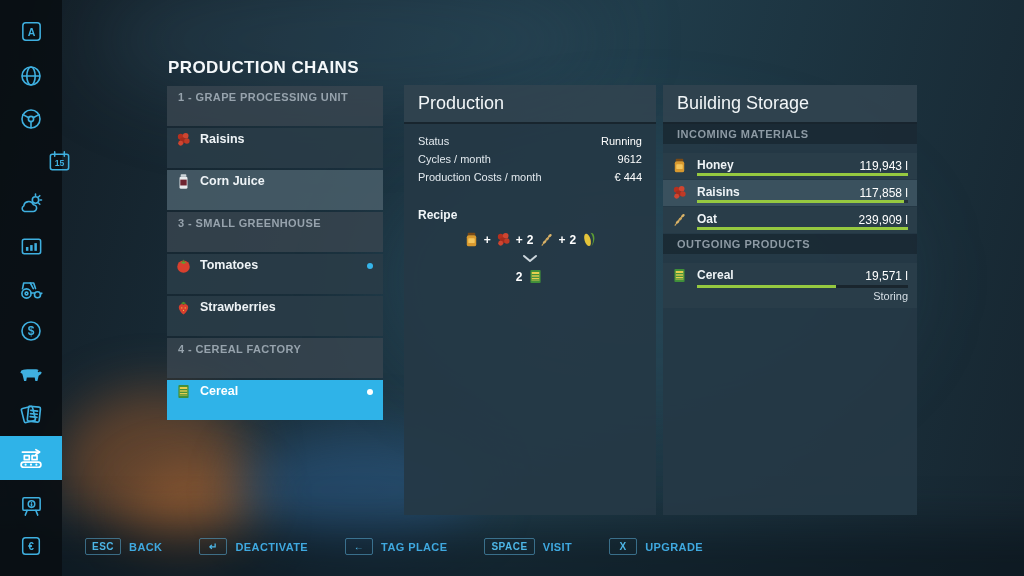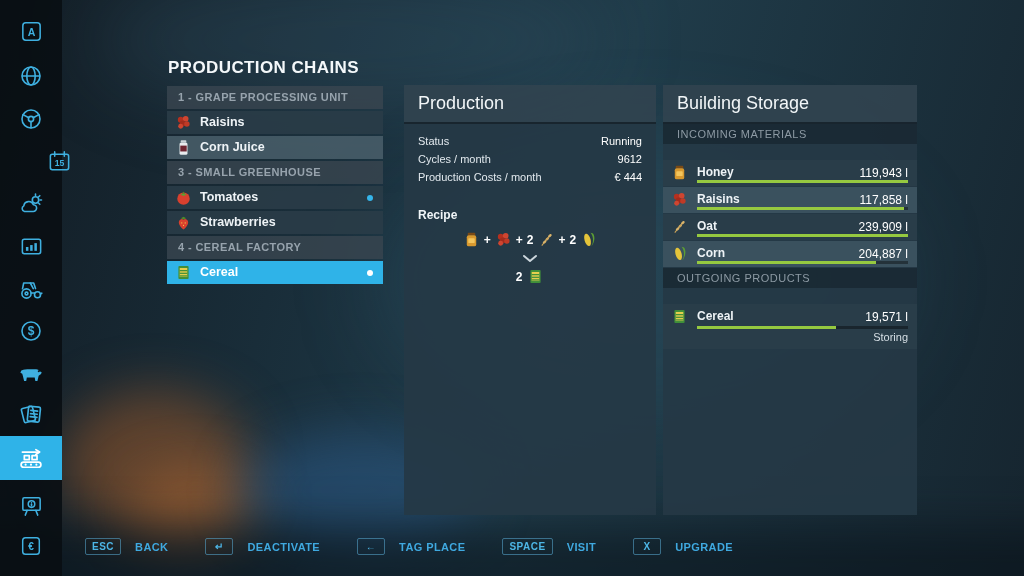--- a/index.html
+++ b/index.html
@@ -27,21 +27,21 @@
     display:flex;align-items:center;justify-content:center;color:#3fb0e0;cursor:pointer;}
   .side-item svg{display:block;}
   .side-item.selected{height:44px;background:#2fb3e8;color:#ffffff;}
 
   
   .page-title{position:absolute;left:168px;top:58px;font-size:17px;font-weight:bold;
     color:#f4f8fa;letter-spacing:.4px;}
 
   
   .chain-list{position:absolute;left:167px;top:86px;width:216px;}
-  .chain-row{position:relative;height:23px;margin-bottom:2px;}
+  .chain-row{position:relative;height:40px;margin-bottom:2px;}
   .chain-header{background:rgba(58,70,80,.8);color:#97a3ad;font-size:11px;font-weight:bold;
     letter-spacing:.4px;line-height:23px;padding-left:11px;}
   .chain-item{color:#eef3f6;font-size:12.5px;font-weight:600;cursor:pointer;}
   .chain-item.dark{background:rgba(42,60,72,.88);}
   .chain-item.light{background:rgba(74,95,107,.85);}
   .chain-item.selected{background:#2fb3e8;color:#ffffff;}
   .chain-item .p-icon{position:absolute;left:8px;top:3px;}
   .chain-item .c-label{position:absolute;left:33px;top:4px;}
   .chain-item .dot{position:absolute;right:10px;top:9px;width:6px;height:6px;border-radius:50%;}
   .dot.cyan{background:#35b5ea;}
@@ -60,41 +60,41 @@
     font-size:11px;color:#e2e9ee;align-items:center;}
   .stat-row .stat-value{color:#ffffff;}
   .recipe-label{padding:0 14px;margin-top:22px;font-size:12px;font-weight:bold;color:#f0f5f8;}
   .recipe-line{margin-top:9px;display:flex;justify-content:center;align-items:center;gap:4px;
     color:#ffffff;font-size:12px;font-weight:bold;}
   .recipe-chevron{display:flex;justify-content:center;margin-top:6px;}
   .recipe-out{margin-top:5px;display:flex;justify-content:center;align-items:center;gap:5px;
     color:#ffffff;font-size:12px;font-weight:bold;}
 
   
-  .st-section-header{height:20px;line-height:20px;margin-bottom:16px;padding-left:14px;
-    background:rgba(10,18,24,.35);color:#8d9aa4;font-size:11px;font-weight:normal;letter-spacing:.5px;}
+  .st-section-header{height:20px;line-height:20px;margin-bottom:9px;padding-left:14px;
+    background:rgba(10,18,24,.35);color:#8d9aa4;font-size:11px;font-weight:bold;letter-spacing:.5px;}
   .st-row{position:relative;height:26px;margin-bottom:1px;}
   .st-row.dark{background:rgba(42,62,74,.85);}
   .st-row.light{background:rgba(62,86,99,.85);}
   .st-row.tall{height:45px;}
   .st-row .p-icon{position:absolute;left:8px;top:4px;}
   .st-name{position:absolute;left:34px;top:5px;font-size:12px;font-weight:600;color:#eef3f6;}
   .st-amount{position:absolute;right:9px;top:6px;font-size:12px;color:#ffffff;}
   .st-bar{position:absolute;left:34px;right:9px;bottom:3px;height:3px;background:rgba(0,0,0,.38);}
   .st-row.tall .st-bar{bottom:auto;top:22px;}
   .st-fill{height:100%;background:#96c940;}
   .st-status{position:absolute;right:9px;top:27px;font-size:11px;color:#d6dfe5;}
 
   
   .p-icon{display:inline-flex;width:17px;height:17px;}
   .p-icon svg{width:17px;height:17px;display:block;}
 
   
   .hotbar{position:absolute;left:85px;bottom:21px;display:flex;gap:37px;align-items:center;}
-  .hotkey{display:flex;align-items:center;gap:14px;cursor:pointer;}
+  .hotkey{display:flex;align-items:center;gap:8px;cursor:pointer;}
   .hotkey .key{display:inline-block;min-width:14px;text-align:center;padding:2px 6px;
     border:1px solid rgba(83,160,199,.6);border-radius:2px;
     color:#4db6e6;font-size:10px;font-weight:bold;letter-spacing:.5px;}
   .hotkey .hk-label{color:#3fa9e0;font-size:11px;font-weight:bold;letter-spacing:.4px;}
 </style>
 </head>
 <body>
 
 <div class="bg">
   <div class="bg-grad"></div>
@@ -426,33 +426,20 @@
             <ellipse cx="9.8" cy="8.4" rx="2.2" ry="1.3" fill="#cda75f" transform="rotate(-38 9.8 8.4)"></ellipse>
             <ellipse cx="7" cy="11.6" rx="2.2" ry="1.3" fill="#d9b36a" transform="rotate(-38 7 11.6)"></ellipse>
           </svg>
         </span>
         <span class="st-name">Oat</span>
         <span class="st-amount">239,909 l</span>
         <div class="st-bar">
           <div class="st-fill" style="width:100%"></div>
         </div>
       </div>
-      <div class="st-row light">
-        <span class="p-icon">
-          <svg viewBox="0 0 18 18">
-            <ellipse cx="8" cy="9.4" rx="3.2" ry="6.8" fill="#e4c43a" transform="rotate(-16 8 9.4)"></ellipse>
-            <path d="M11.2 1.8 C14.4 5.6 14.6 12 11.8 16.4 C15 13.2 16.6 6.6 13.8 2.6 Z" fill="#5d9e33"></path>
-          </svg>
-        </span>
-        <span class="st-name">Corn</span>
-        <span class="st-amount">204,887 l</span>
-        <div class="st-bar">
-          <div class="st-fill" style="width:85%"></div>
-        </div>
-      </div>
       <div class="st-section-header">OUTGOING PRODUCTS</div>
       <div class="st-row dark tall">
         <span class="p-icon">
           <svg viewBox="0 0 18 18">
             <rect x="3.6" y="2.2" width="10.8" height="13.6" rx="1" fill="#3f8f3a"></rect>
             <rect x="5" y="4.2" width="8" height="9.6" fill="#e6ce4e"></rect>
             <rect x="5" y="6.4" width="8" height="1.3" fill="#3f8f3a"></rect>
             <rect x="5" y="9.2" width="8" height="1.3" fill="#3f8f3a"></rect>
             <rect x="5" y="12" width="8" height="1.3" fill="#3f8f3a"></rect>
           </svg>

